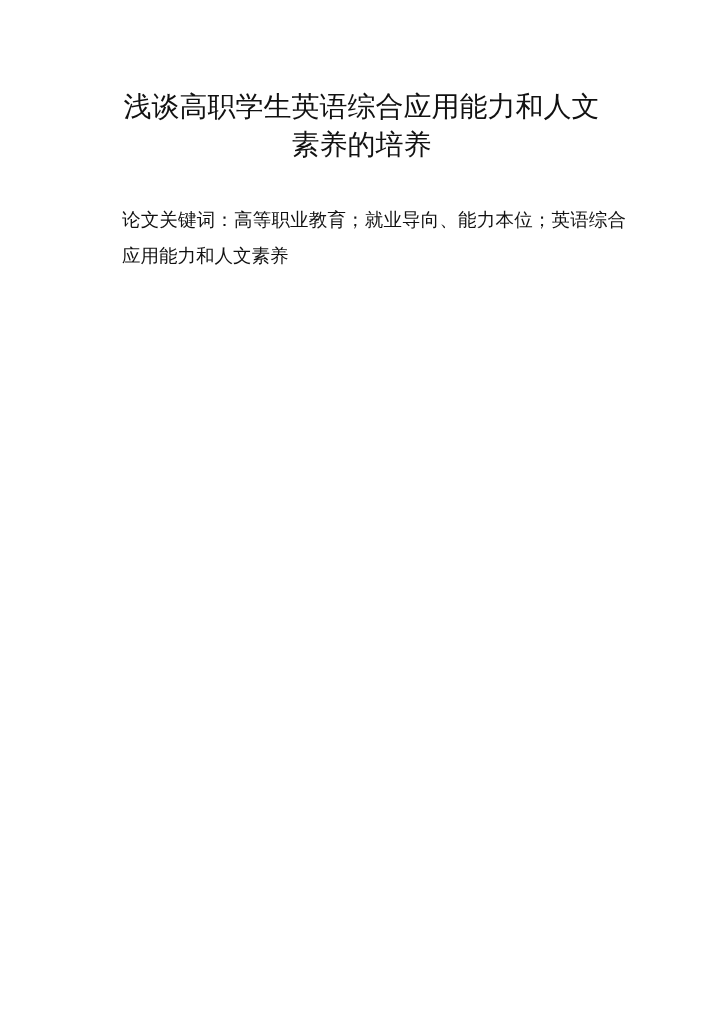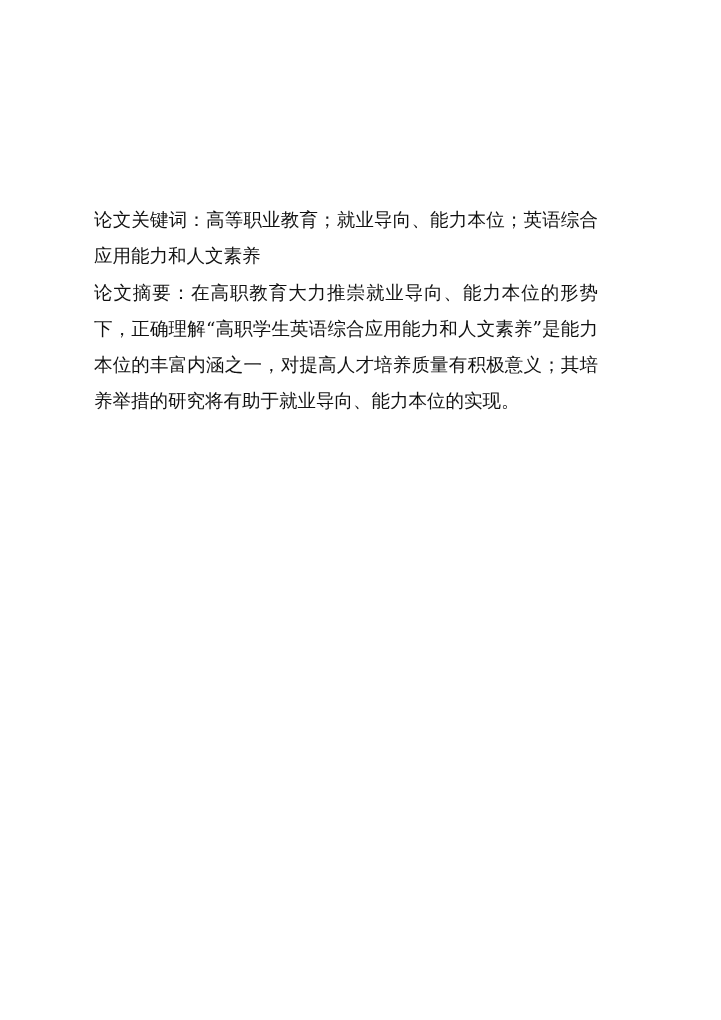--- a/index.html
+++ b/index.html
@@ -30,35 +30,35 @@
     width: 503px;
     text-align: center;
     font-size: 28px;
     line-height: 38px;
     font-weight: normal;
     letter-spacing: 0px;
     margin: 0;
   }
   .body {
     position: absolute;
-    left: 94px;
+    left: 122px;
     top: 202px;
     width: 504px;
     font-size: 18.5px;
     line-height: 36.3px;
     text-align: justify;
     text-justify: inter-character;
   }
   .body p {
     margin: 0;
     padding: 0;
   }
 </style>
 </head>
 <body>
 
 <div class="page">
+  <h1 class="title">浅谈高职学生英语综合应用能力和人文素养的培养</h1>
 
   <div class="body">
     <p> 论文关键词：高等职业教育；就业导向、能力本位；英语综合应用能力和人文素养</p>
-    <p> 论文摘要：在高职教育大力推崇就业导向、能力本位的形势下，正确理解“高职学生英语综合应用能力和人文素养”是能力本位的丰富内涵之一，对提高人才培养质量有积极意义；其培养举措的研究将有助于就业导向、能力本位的实现。</p>
   </div>
 </div>
 
 </body></html>

